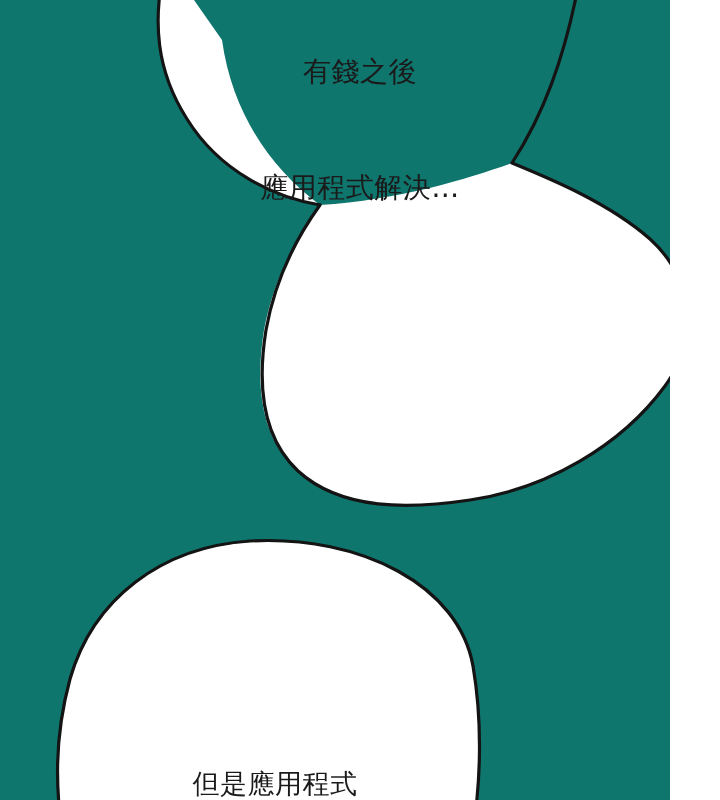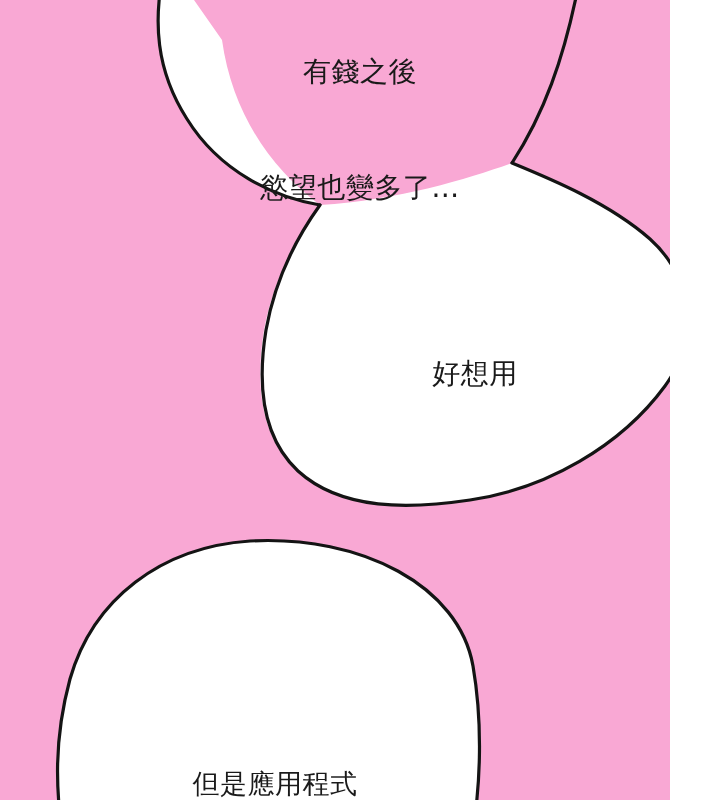--- a/index.html
+++ b/index.html
@@ -11,21 +11,21 @@
   body {
     width: 720px;
     height: 800px;
     overflow: hidden;
     font-family: "DejaVu Sans", "Liberation Sans", sans-serif;
   }
   #panel {
     position: relative;
     width: 670px;
     height: 800px;
-    background: #f9a8d4;
+    background: #0f766e;
     overflow: hidden;
   }
   #bubble-layer {
     position: absolute;
     left: 0;
     top: 0;
     width: 720px;
     height: 800px;
     display: block;
   }
@@ -119,25 +119,24 @@
 
     <path d="M 64 845
              C 55 790, 54 738, 70 679
              C 93 599, 161 547, 250 541
              C 362 535, 459 586, 473 666
              C 483 724, 481 792, 470 845" fill="none" stroke="#141414" stroke-width="3.2" stroke-linecap="round" stroke-linejoin="round"></path>
   </svg>
 
   <div class="balloon-text" id="text-bubble-upper">
     <span class="line">有錢之後</span>
-    <span class="line">慾望也變多了…</span>
+    <span class="line">應用程式解決…</span>
   </div>
 
   <div class="balloon-text" id="text-bubble-middle">
-    <span class="line">好想用</span>
   </div>
 
   <div class="balloon-text" id="text-bubble-lower">
     <span class="line">但是應用程式</span>
     
   </div>
 
 </div>
 
 </body></html>

